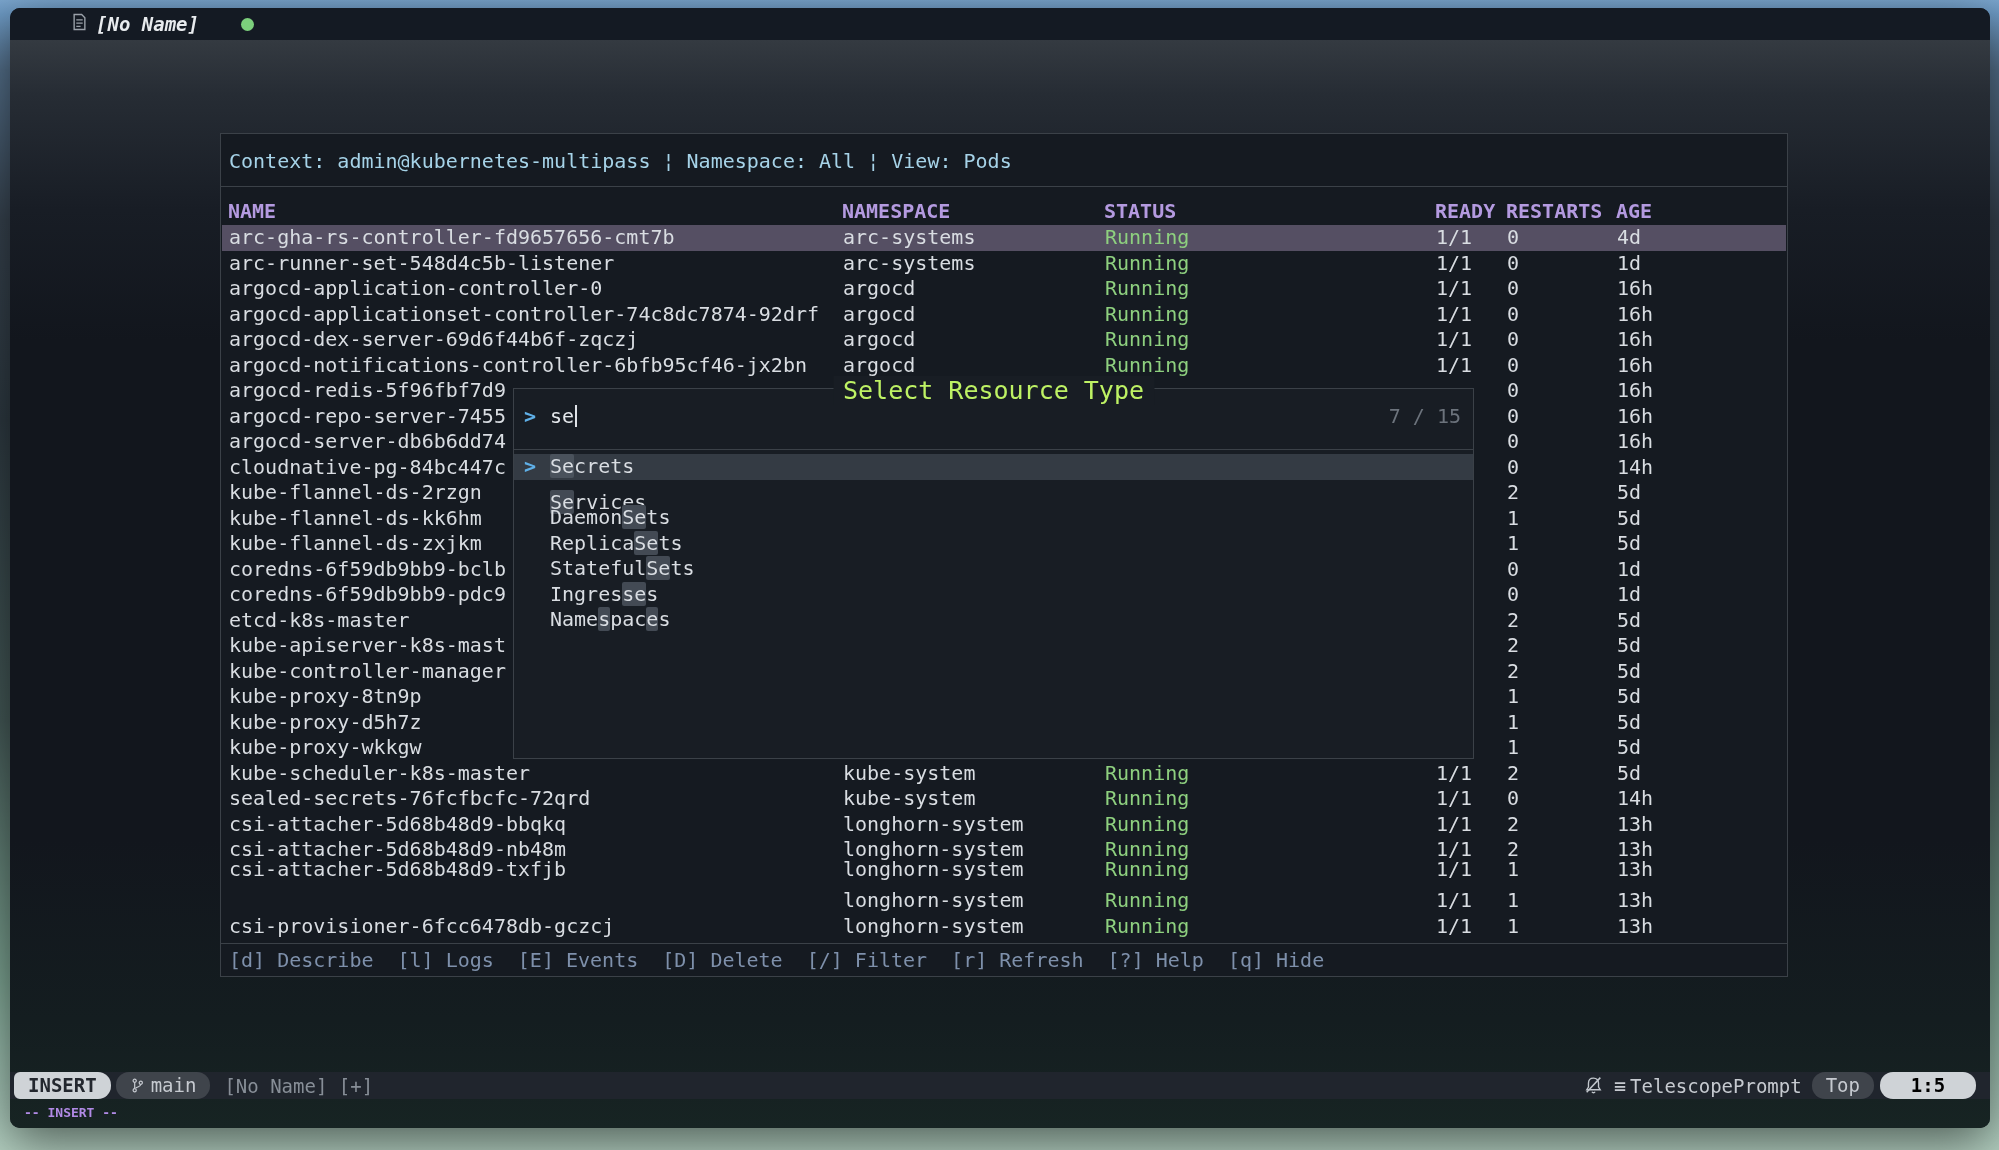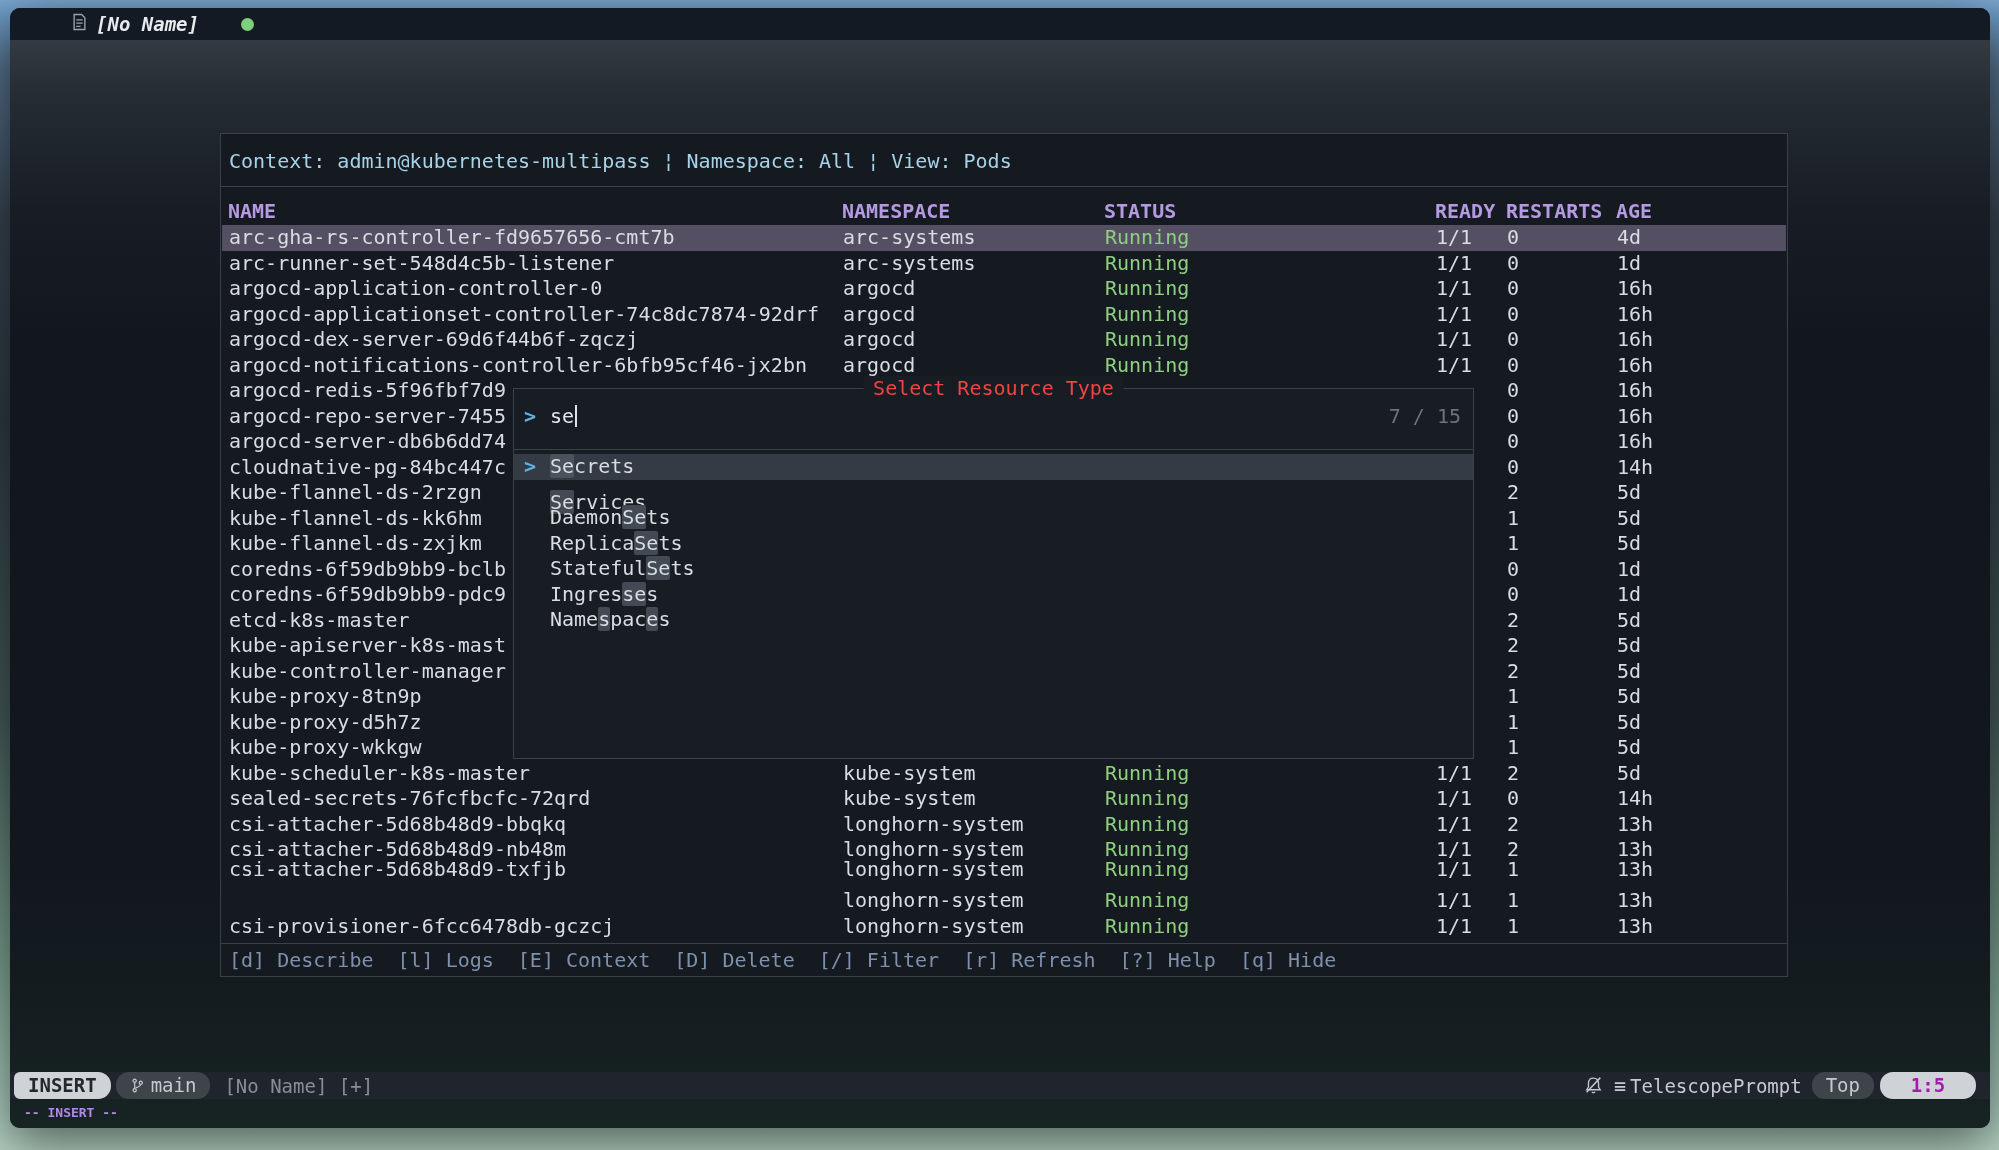--- a/index.html
+++ b/index.html
@@ -32,21 +32,21 @@
   .rows { position:absolute; left:1px; top:91px; right:1px; height:714px; }
   .row { position:absolute; left:0; right:0; height:25.5px; }
   .row.selected { background:#554f63; }
   .cell { position:absolute; top:0; height:25.5px; line-height:25.5px; font-size:20px; color:#d9dde2; white-space:pre; }
   .cell.status { color:#8ed07f; }
   .c-name{left:7px} .c-ns{left:621px} .c-status{left:883px} .c-ready{left:1214px} .c-restarts{left:1285px} .c-age{left:1395px}
   .hints { position:absolute; left:8px; top:812px; height:28px; line-height:28px; font-size:20px; color:#7e90ab; white-space:pre; }
   .hint { margin-right:24px; }
   
   .float { position:absolute; left:503px; top:348px; width:961px; height:371px; background:#181d24; border:1px solid #3b4148; }
-  .float-title { position:absolute; top:-13px; left:50%; transform:translateX(-50%); background:#181d24; padding:0 10px; font-size:20px; color:#ef4444; white-space:pre; }
+  .float-title { position:absolute; top:-13px; left:50%; transform:translateX(-50%); background:#181d24; padding:0 10px; font-size:25px; color:#bef264; white-space:pre; }
   .prompt-row { position:absolute; left:0; right:0; top:13px; height:28px; line-height:28px; font-size:20px; }
   .prompt-caret { position:absolute; left:10px; color:#5fb0e8; font-weight:bold; }
   .prompt-text { position:absolute; left:36px; color:#e3e7eb; white-space:pre; }
   .prompt-cursor { position:absolute; left:61px; top:3px; width:2px; height:22px; background:#dfe3e8; }
   .prompt-counter { position:absolute; right:12px; color:#6c737c; white-space:pre; }
   .psep { position:absolute; left:0; right:0; top:60px; height:1px; background:#3b4148; }
   .results { position:absolute; left:0; right:0; top:65px; bottom:0; }
   .ritem { position:absolute; left:0; right:0; height:25.5px; line-height:25.5px; font-size:20px; color:#d9dde2; }
   .ritem.sel { background:#343b44; }
   .ritem .caret { position:absolute; left:10px; color:#5fb0e8; font-weight:bold; }
@@ -57,21 +57,21 @@
   .statusline { position:absolute; left:0; right:0; top:1032px; height:27px; background:#20252d; display:flex; align-items:center; font-size:19px; }
   .pill { height:27px; line-height:27px; padding:0 14px; border-radius:13px; white-space:pre; }
   .mode-pill { background:#cfd3d7; color:#23272e; font-weight:bold; margin-left:4px; border-radius:6px 13px 13px 6px; }
   .branch-pill { background:#3f444b; color:#c6cad0; margin-left:5px; display:flex; align-items:center; gap:6px; }
   .file-label { color:#878e97; margin-left:14px; white-space:pre; }
   .sl-right { margin-left:auto; display:flex; align-items:center; }
   .bell { display:flex; align-items:center; margin-right:10px; }
   .lsp-label { color:#c6cad0; display:flex; align-items:center; gap:4px; margin-right:10px; white-space:pre; }
   .ham { font-size:20px; color:#c6cad0; }
   .top-pill { background:#3f444b; color:#c6cad0; margin-right:6px; }
-  .pos-pill { background:#cfd3d7; color:#a21caf; font-weight:bold; margin-right:14px; min-width:96px; text-align:center; }
+  .pos-pill { background:#cfd3d7; color:#000000; font-weight:bold; margin-right:14px; min-width:96px; text-align:center; }
   .showmode { position:absolute; left:14px; top:1060px; height:26px; line-height:26px; font-size:13px; font-weight:bold; color:#b18ae6; white-space:pre; }
 </style>
 </head>
 <body>
 
 <div class="stage">
   <div class="window">
 
     <div class="tabline">
       <div class="tab">
@@ -273,21 +273,21 @@
             <div class="row" style="top: 688.5px;">
               <span class="cell c-name">csi-provisioner-6fcc6478db-gczcj</span>
               <span class="cell c-ns">longhorn-system</span>
               <span class="cell c-status status">Running</span>
               <span class="cell c-ready">1/1</span>
               <span class="cell c-restarts">1</span>
               <span class="cell c-age">13h</span>
             </div>
           </div>
         <div class="hsep sep2"></div>
-        <div class="hints"><span class="hint">[d] Describe</span><span class="hint">[l] Logs</span><span class="hint">[E] Context</span><span class="hint">[D] Delete</span><span class="hint">[/] Filter</span><span class="hint">[r] Refresh</span><span class="hint">[?] Help</span><span class="hint">[q] Hide</span></div>
+        <div class="hints"><span class="hint">[d] Describe</span><span class="hint">[l] Logs</span><span class="hint">[E] Events</span><span class="hint">[D] Delete</span><span class="hint">[/] Filter</span><span class="hint">[r] Refresh</span><span class="hint">[?] Help</span><span class="hint">[q] Hide</span></div>
       </div>
 
       <div class="float">
         <div class="float-title">Select Resource Type</div>
         <div class="prompt-row">
           <span class="prompt-caret">&gt;</span>
           <span class="prompt-text">se</span>
           <span class="prompt-cursor"></span>
           <span class="prompt-counter">7 / 15</span>
         </div>

